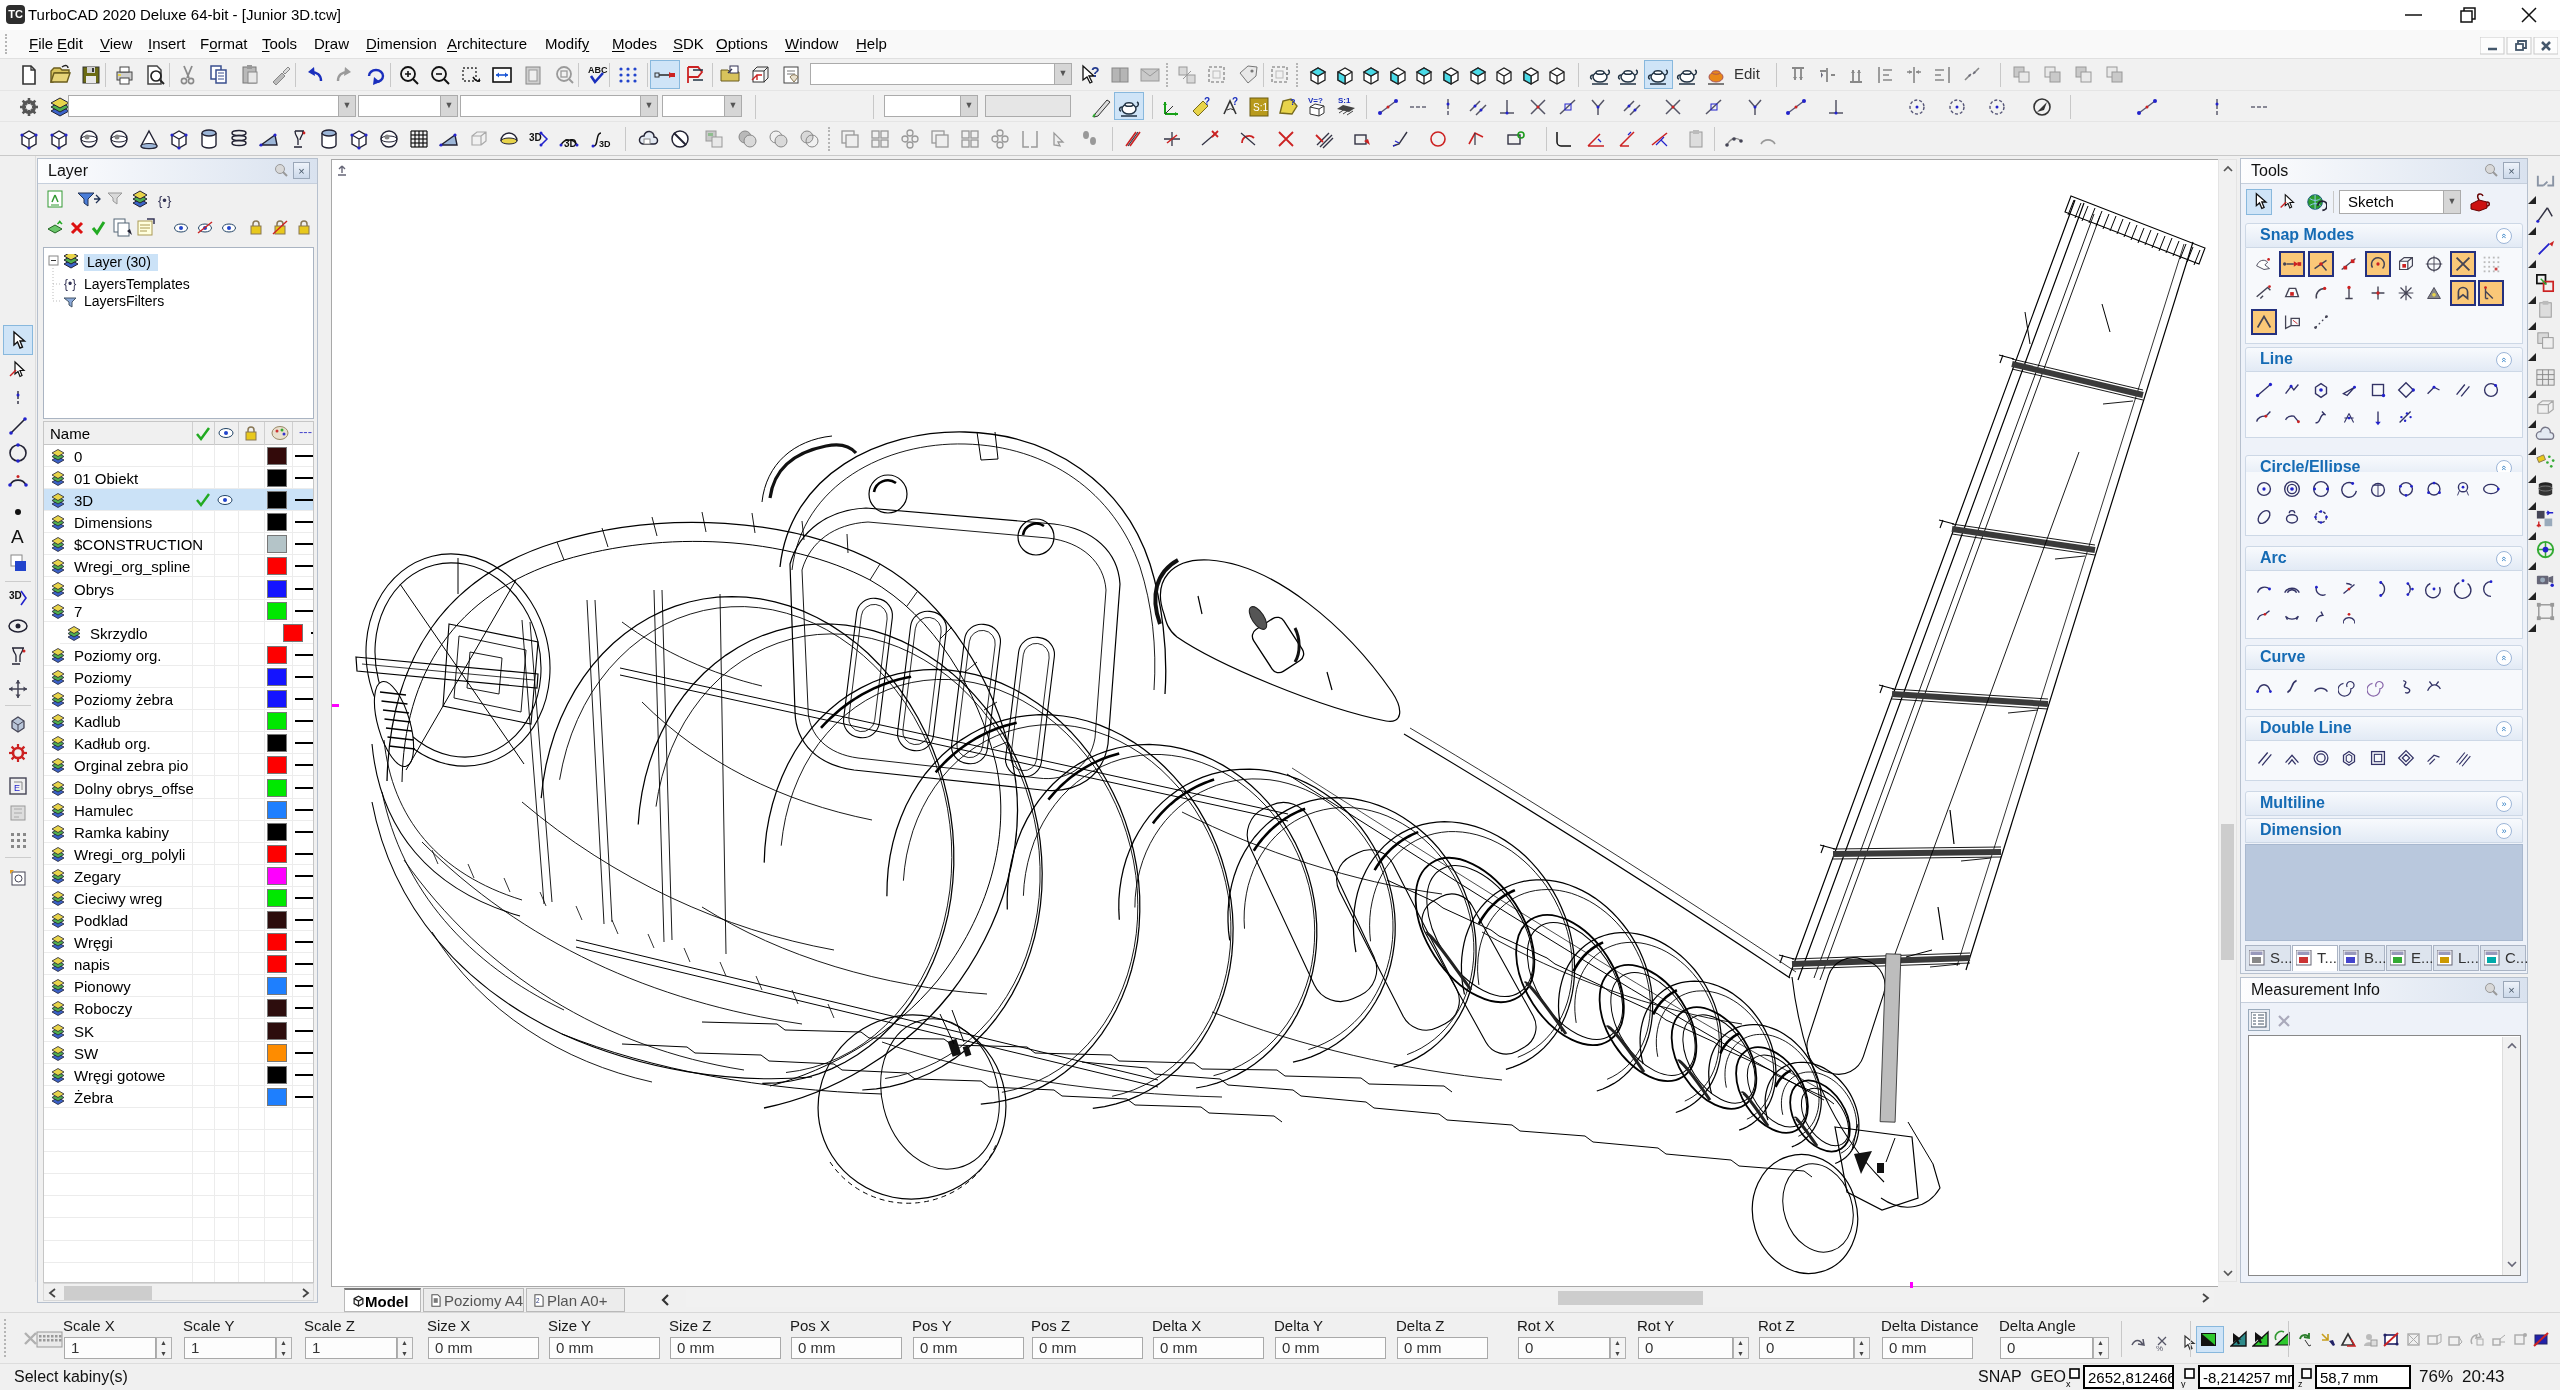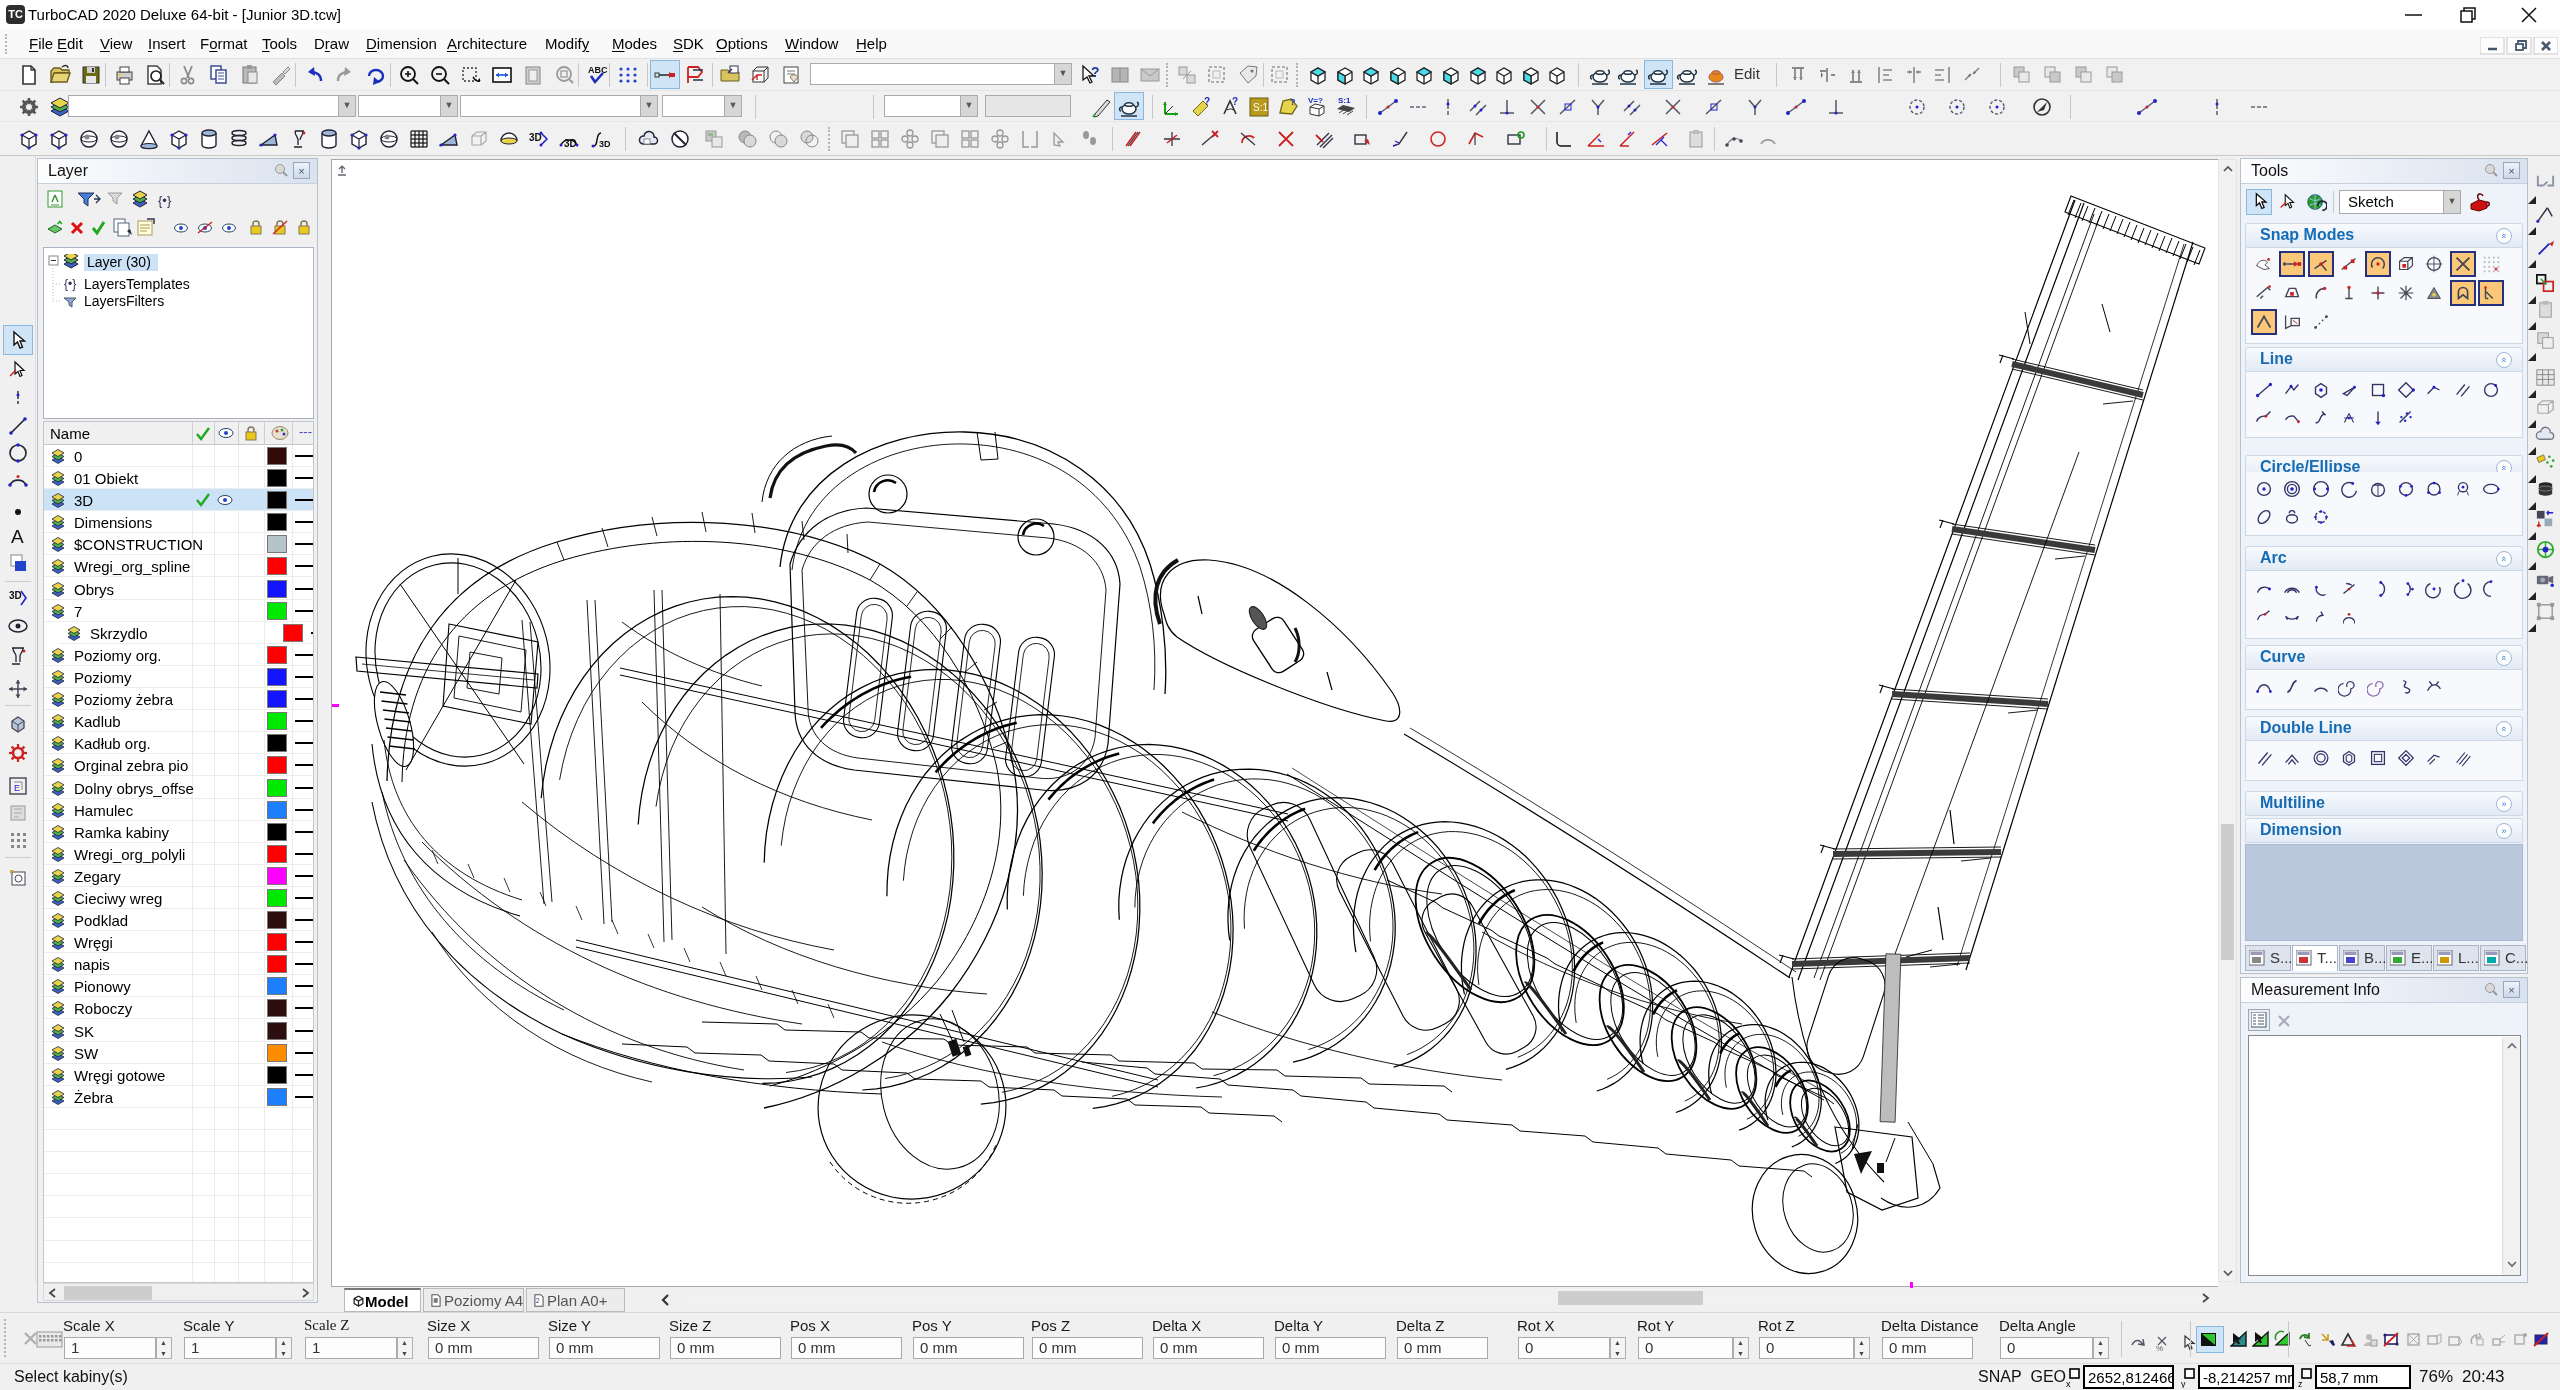--- a/index.html
+++ b/index.html
@@ -1412,21 +1412,21 @@
         <rect x="19" y="10" width="2.5" height="2.5"></rect>
         <rect x="23" y="10" width="2.5" height="2.5"></rect>
       </g>
     </svg>
 <div class="flabel" style="left:63px;">Scale X</div>
 <div class="finput" style="left:64px;width:92px;">1</div>
 <div class="spin" style="left:156px;"></div>
 <div class="flabel" style="left:183px;">Scale Y</div>
 <div class="finput" style="left:184px;width:92px;">1</div>
 <div class="spin" style="left:276px;"></div>
-<div class="flabel" style="left:304px;font-family:Liberation Serif, serif;">Scale Z</div>
+<div class="flabel" style="left:304px;">Scale Z</div>
 <div class="finput" style="left:305px;width:92px;">1</div>
 <div class="spin" style="left:397px;"></div>
 <div class="flabel" style="left:427px;">Size X</div>
 <div class="finput" style="left:428px;width:111px;">0 mm</div>
 <div class="flabel" style="left:548px;">Size Y</div>
 <div class="finput" style="left:549px;width:111px;">0 mm</div>
 <div class="flabel" style="left:669px;">Size Z</div>
 <div class="finput" style="left:670px;width:111px;">0 mm</div>
 <div class="flabel" style="left:790px;">Pos X</div>
 <div class="finput" style="left:791px;width:111px;">0 mm</div>

